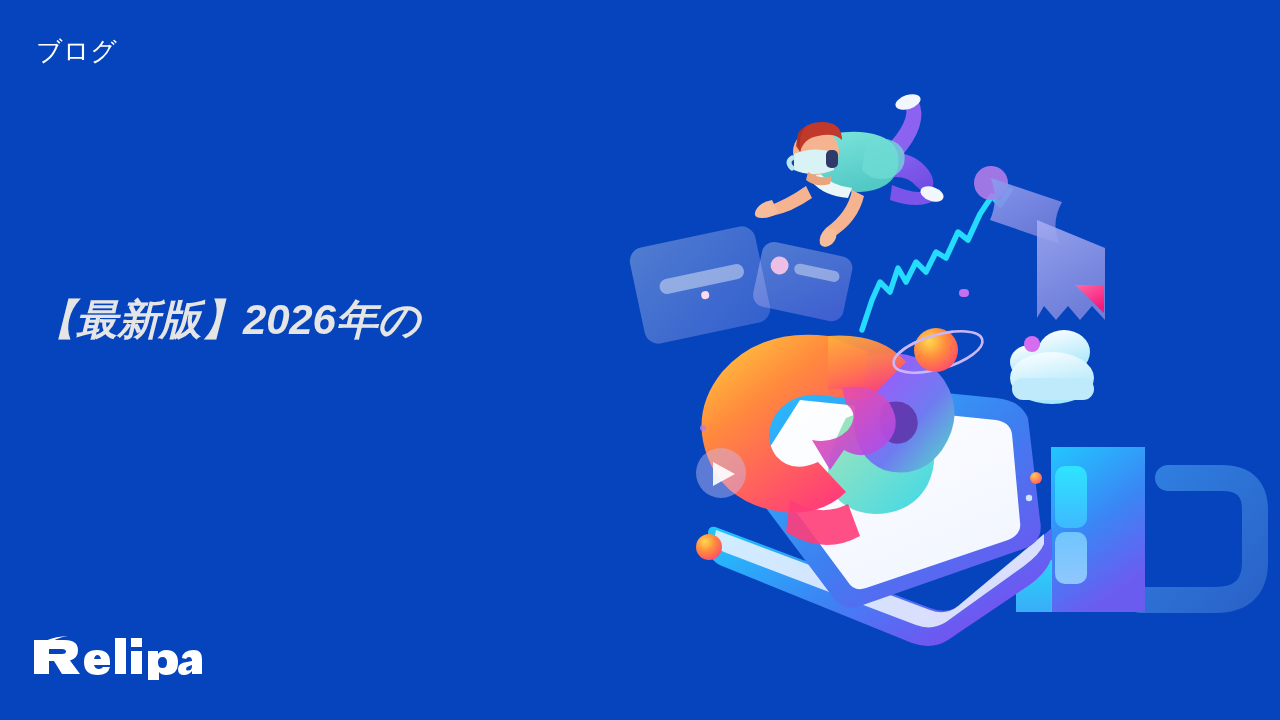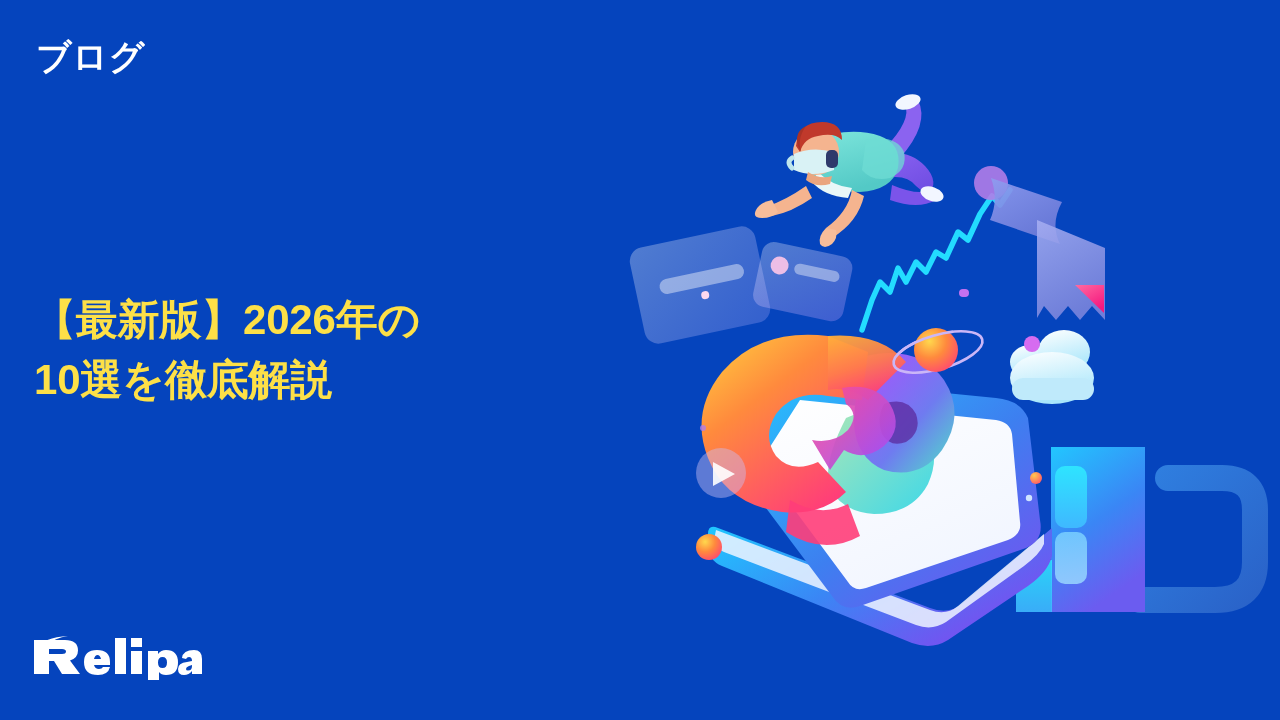--- a/index.html
+++ b/index.html
@@ -9,29 +9,30 @@
     background:#0544bd;
   }
   .stage{
     position:relative;width:1280px;height:720px;
     background:#0544bd;overflow:hidden;
   }
 
   
   .kicker{
     position:absolute;left:36px;top:36px;
-    color:#ffffff;font-size:35px;line-height:1.2;
-    letter-spacing:.5px;font-weight:700;
+    color:#ffffff;font-size:26px;line-height:1.2;
+    letter-spacing:.5px;font-weight:400;
     white-space:nowrap;
   }
   .headline{
     position:absolute;left:34px;top:262px;
-    width:600px;color:#fde047;
+    width:600px;color:#e5e5e5;
     font-size:42px;line-height:1.42;font-weight:700;
     letter-spacing:-0.2px;
+    font-style:italic;
   }
   .headline .ln{display:block;white-space:nowrap;}
 
   .logo{
     position:absolute;left:32px;top:634px;
     height:46px;display:flex;align-items:center;
   }
   .logo svg{display:block;}
 
   
@@ -272,21 +273,20 @@
       <g>
         <circle cx="703" cy="428" r="3" fill="#b07de8" opacity="0.8"></circle>
       </g>
     </svg>
   </div>
 
   <div class="kicker">ブログ</div>
 
   <h1 class="headline">
     <span class="ln">【最新版】2026年の</span>
-    <span class="ln">10選を徹底解説</span>
   </h1>
 
   <div class="logo">
     <svg width="170" height="46" viewBox="0 0 170 46" xmlns="http://www.w3.org/2000/svg" aria-hidden="true">
 
       <g fill="#ffffff">
         <path d="M2 6 H17 V40 H2 Z"></path>
         <path d="M17 6 H33 Q46 6 46 16.5 Q46 24 38 26.5 L48 40 H30 L22 27 H17 Z M17 15 V20 H30 Q34 20 34 17.5 Q34 15 30 15 Z"></path>
         <path d="M36 2 Q10 6 2 30 L2 16 Q12 3 36 2 Z"></path>
       </g>

